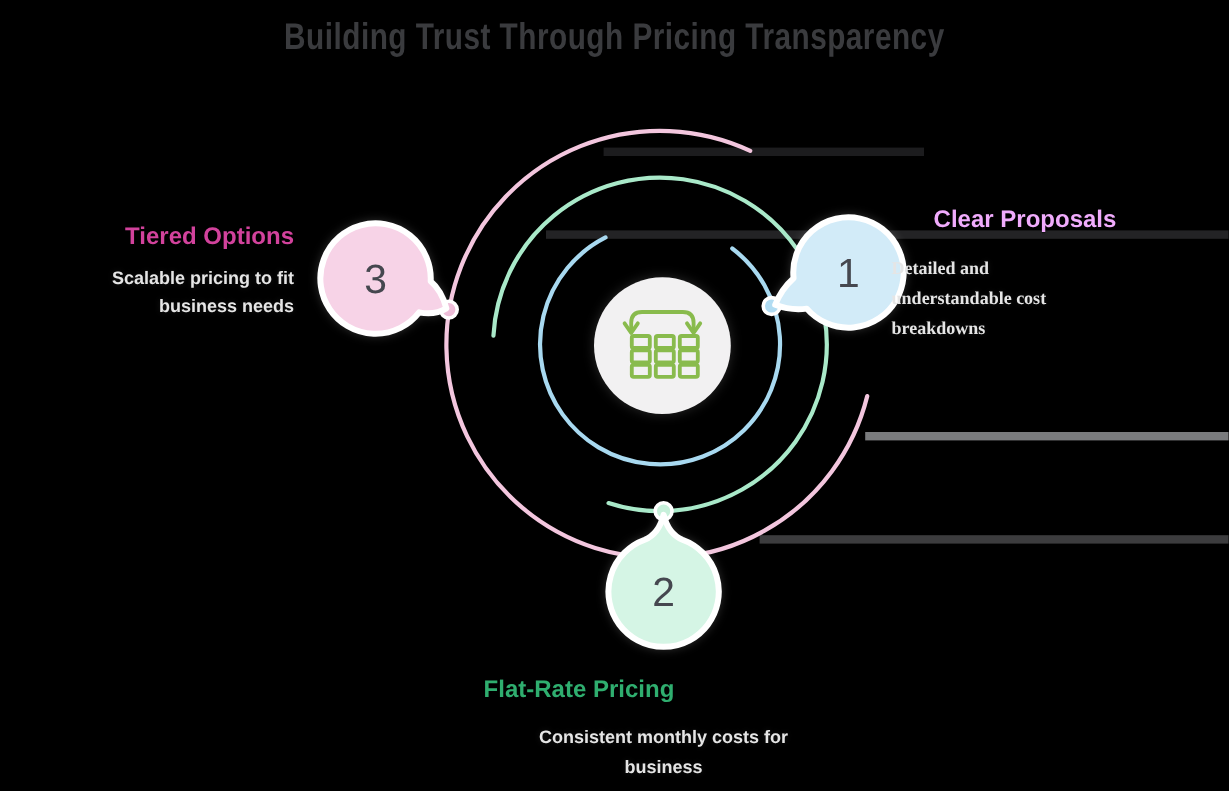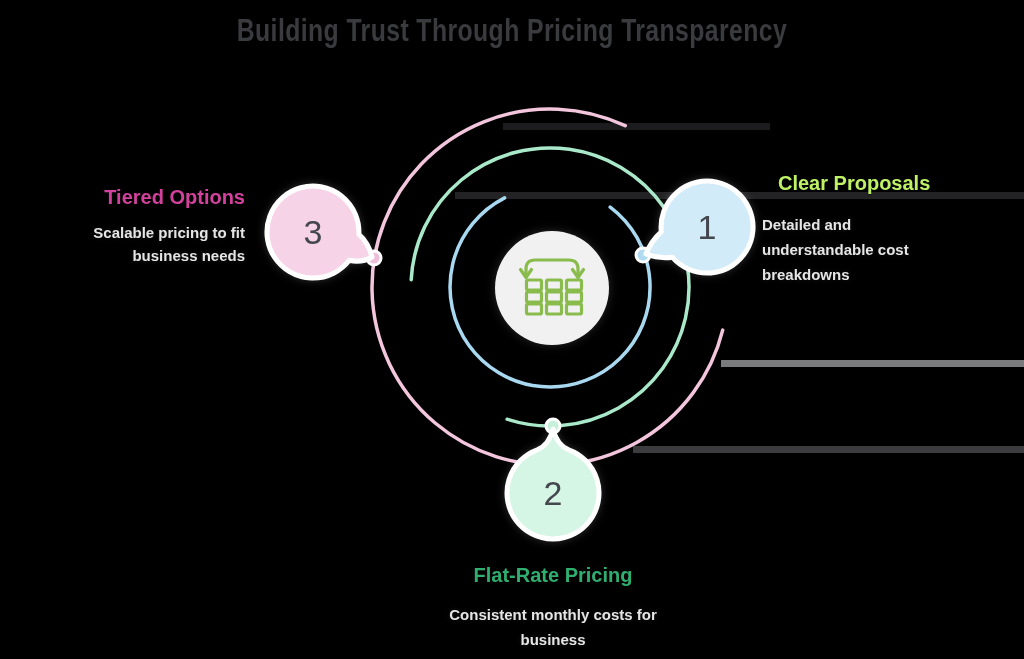--- a/index.html
+++ b/index.html
@@ -15,26 +15,26 @@
   .bar4{left:503px;top:123px;width:267px;background:#1c1c1e;}
   .title{
     position:absolute;left:0;top:13px;width:1024px;text-align:center;
     font-size:31px;font-weight:bold;color:#3a3b3e;letter-spacing:.5px;
     transform:scaleX(0.8);transform-origin:50% 50%;
     text-shadow:0 2px 2px rgba(0,0,0,.6);
   }
   .label{position:absolute;font-size:20px;font-weight:bold;white-space:nowrap;
     text-shadow:0 1px 1px rgba(0,0,0,.5);}
   .label-tiered{right:779px;top:186px;color:#d2429c;text-align:right;}
-  .label-clear{left:778px;top:172px;color:#bef264;text-align:right;}
-  .label-flat{left:403px;top:564px;width:300px;text-align:center;color:#2fae6f;}
+  .label-clear{left:778px;top:172px;color:#f0abfc;text-align:right;}
+  .label-flat{left:403px;top:564px;width:300px;color:#2fae6f;}
   .desc{position:absolute;font-size:15px;font-weight:bold;color:#e5e5e5;
     text-shadow:0 0 5px rgba(255,255,255,.10);}
   .desc-tiered{right:779px;top:221px;width:200px;text-align:right;line-height:23px;}
-  .desc-clear{left:762px;top:212px;width:175px;line-height:25px;}
+  .desc-clear{left:743px;top:212px;width:175px;line-height:25px;font-family:Liberation Serif, serif;}
   .desc-flat{left:433px;top:602px;width:240px;text-align:center;line-height:25px;}
   .orbit{fill:none;stroke-width:3.5;stroke-linecap:round;}
   .dot{stroke:#fff;stroke-width:3;}
   .bubble{stroke:#fff;stroke-width:5;stroke-linejoin:round;
     filter:drop-shadow(0 0 4px rgba(255,255,255,.18));}
   .num{font-family:"Liberation Sans","DejaVu Sans",sans-serif;font-size:34px;
     fill:#45474f;text-anchor:middle;}
   .center-circle{filter:drop-shadow(0 0 5px rgba(255,255,255,.16));}
   .icon{stroke:#89bb4d;stroke-width:3.2;fill:none;stroke-linejoin:round;stroke-linecap:round;}
 </style>

